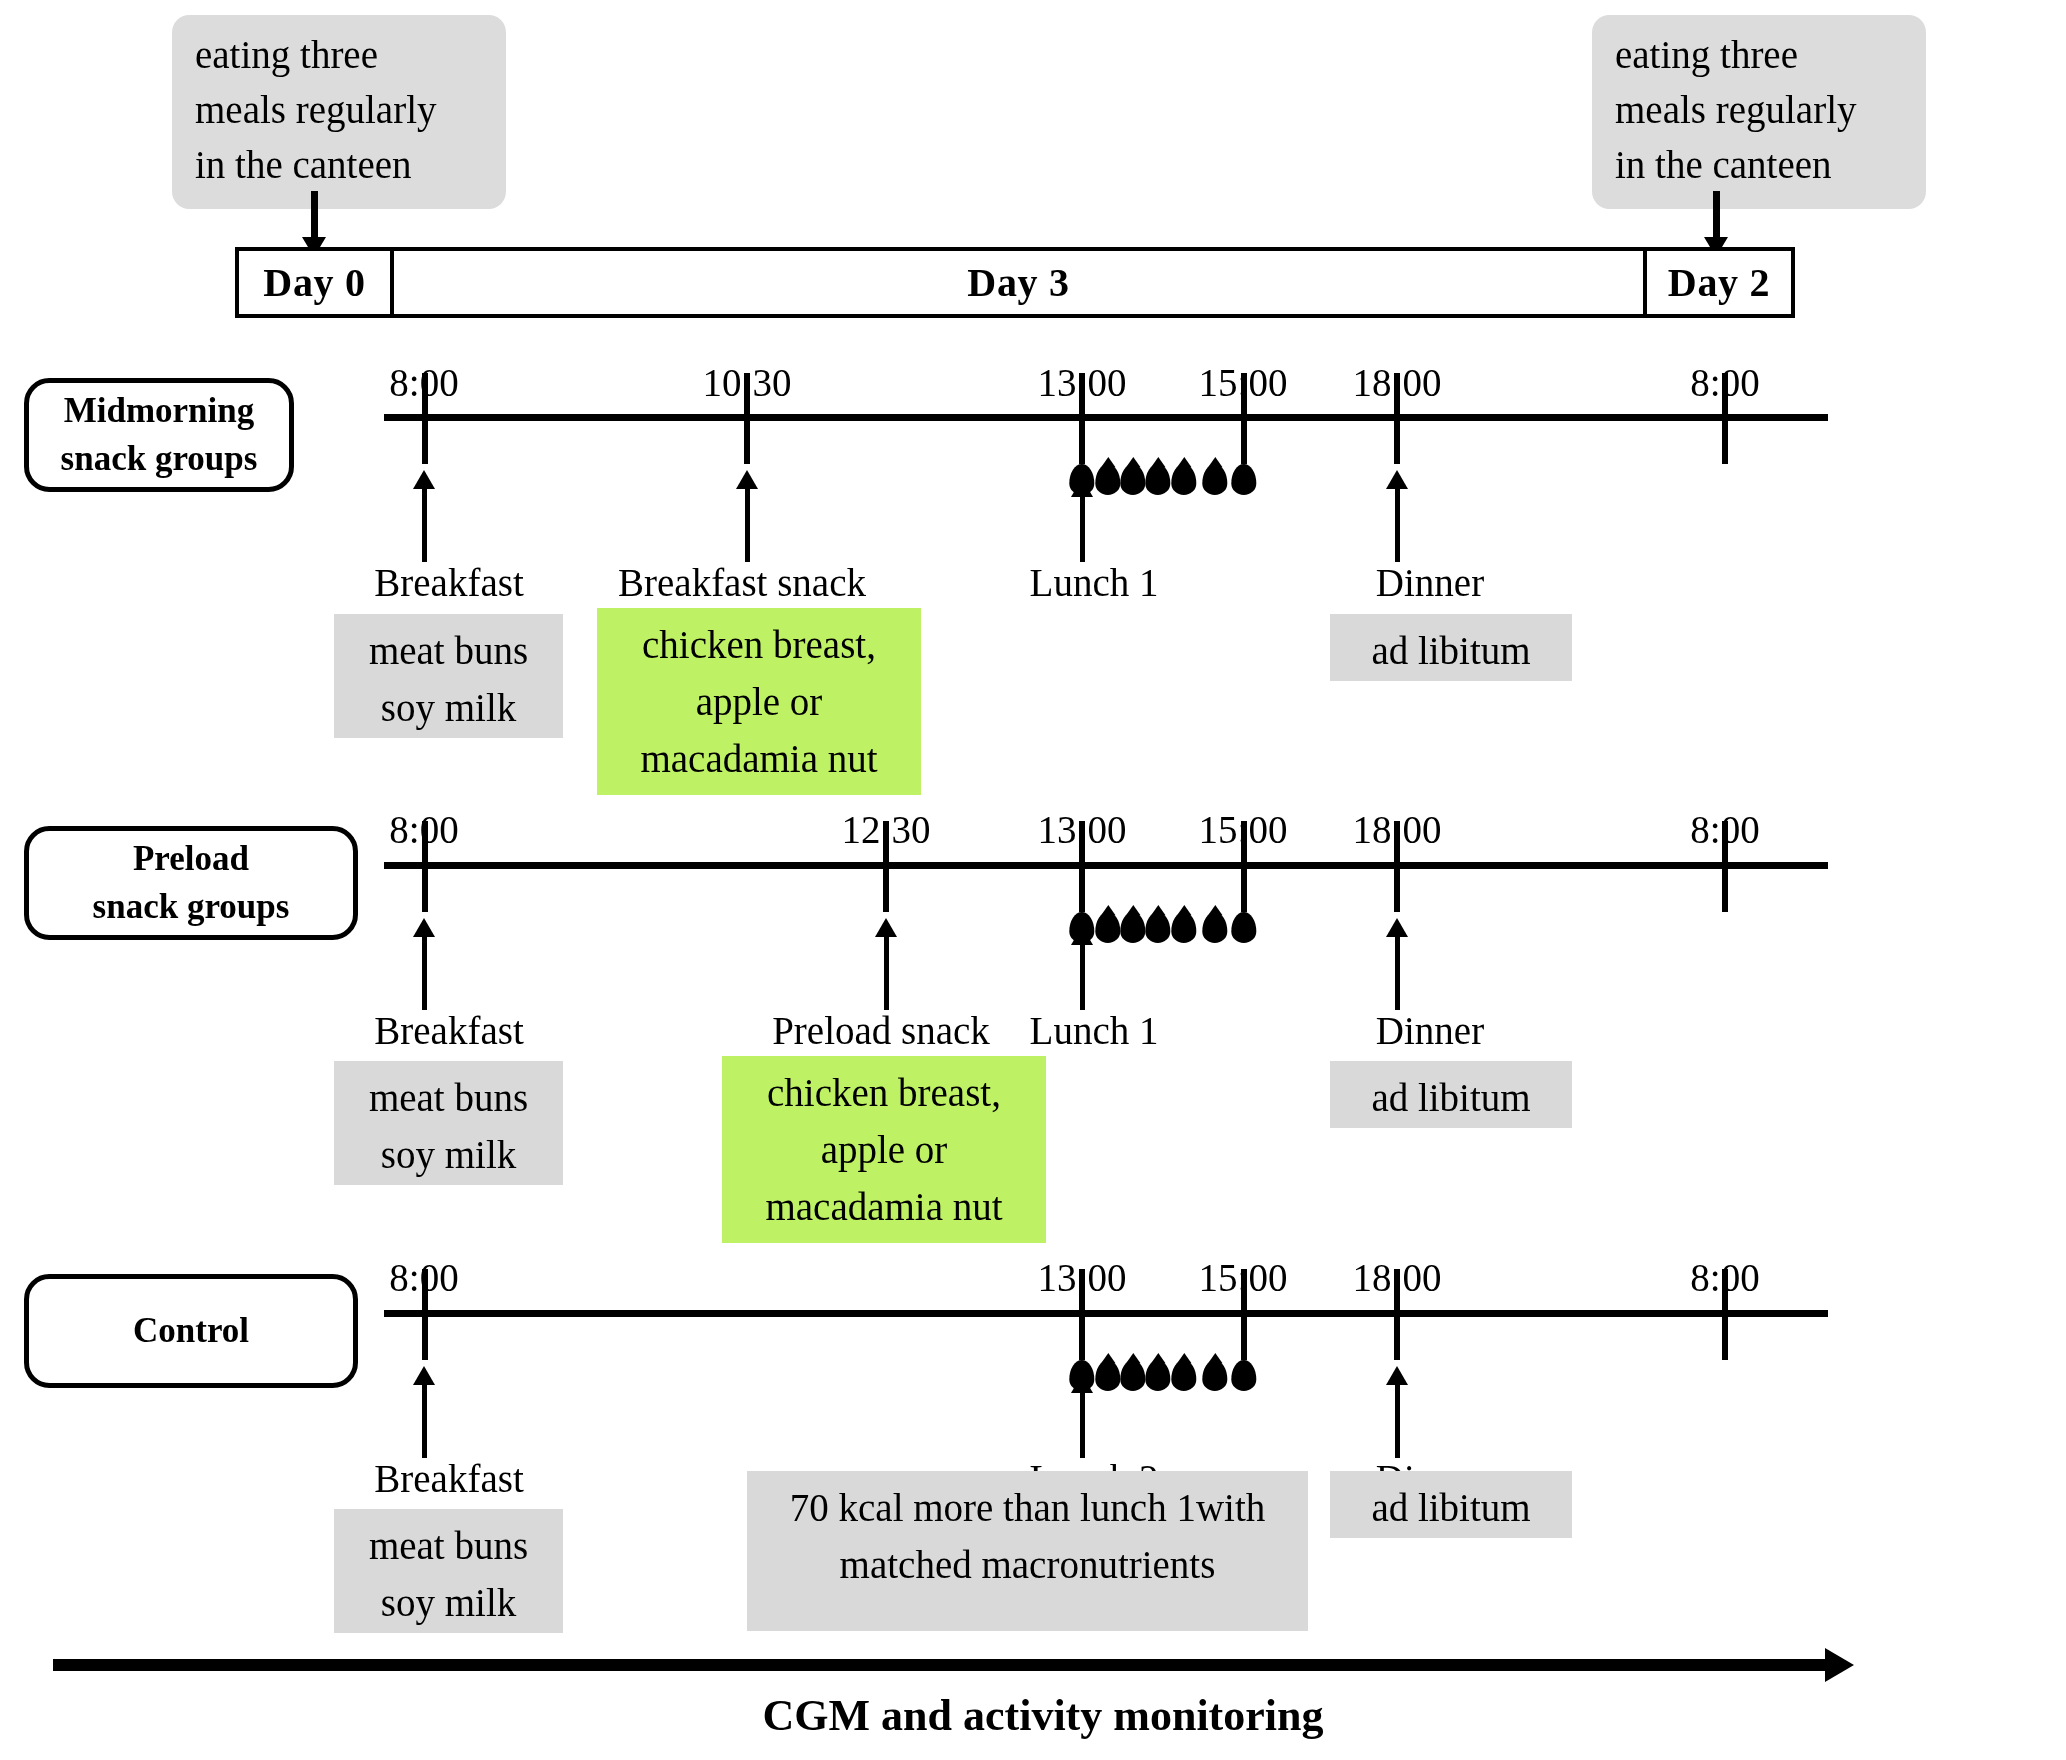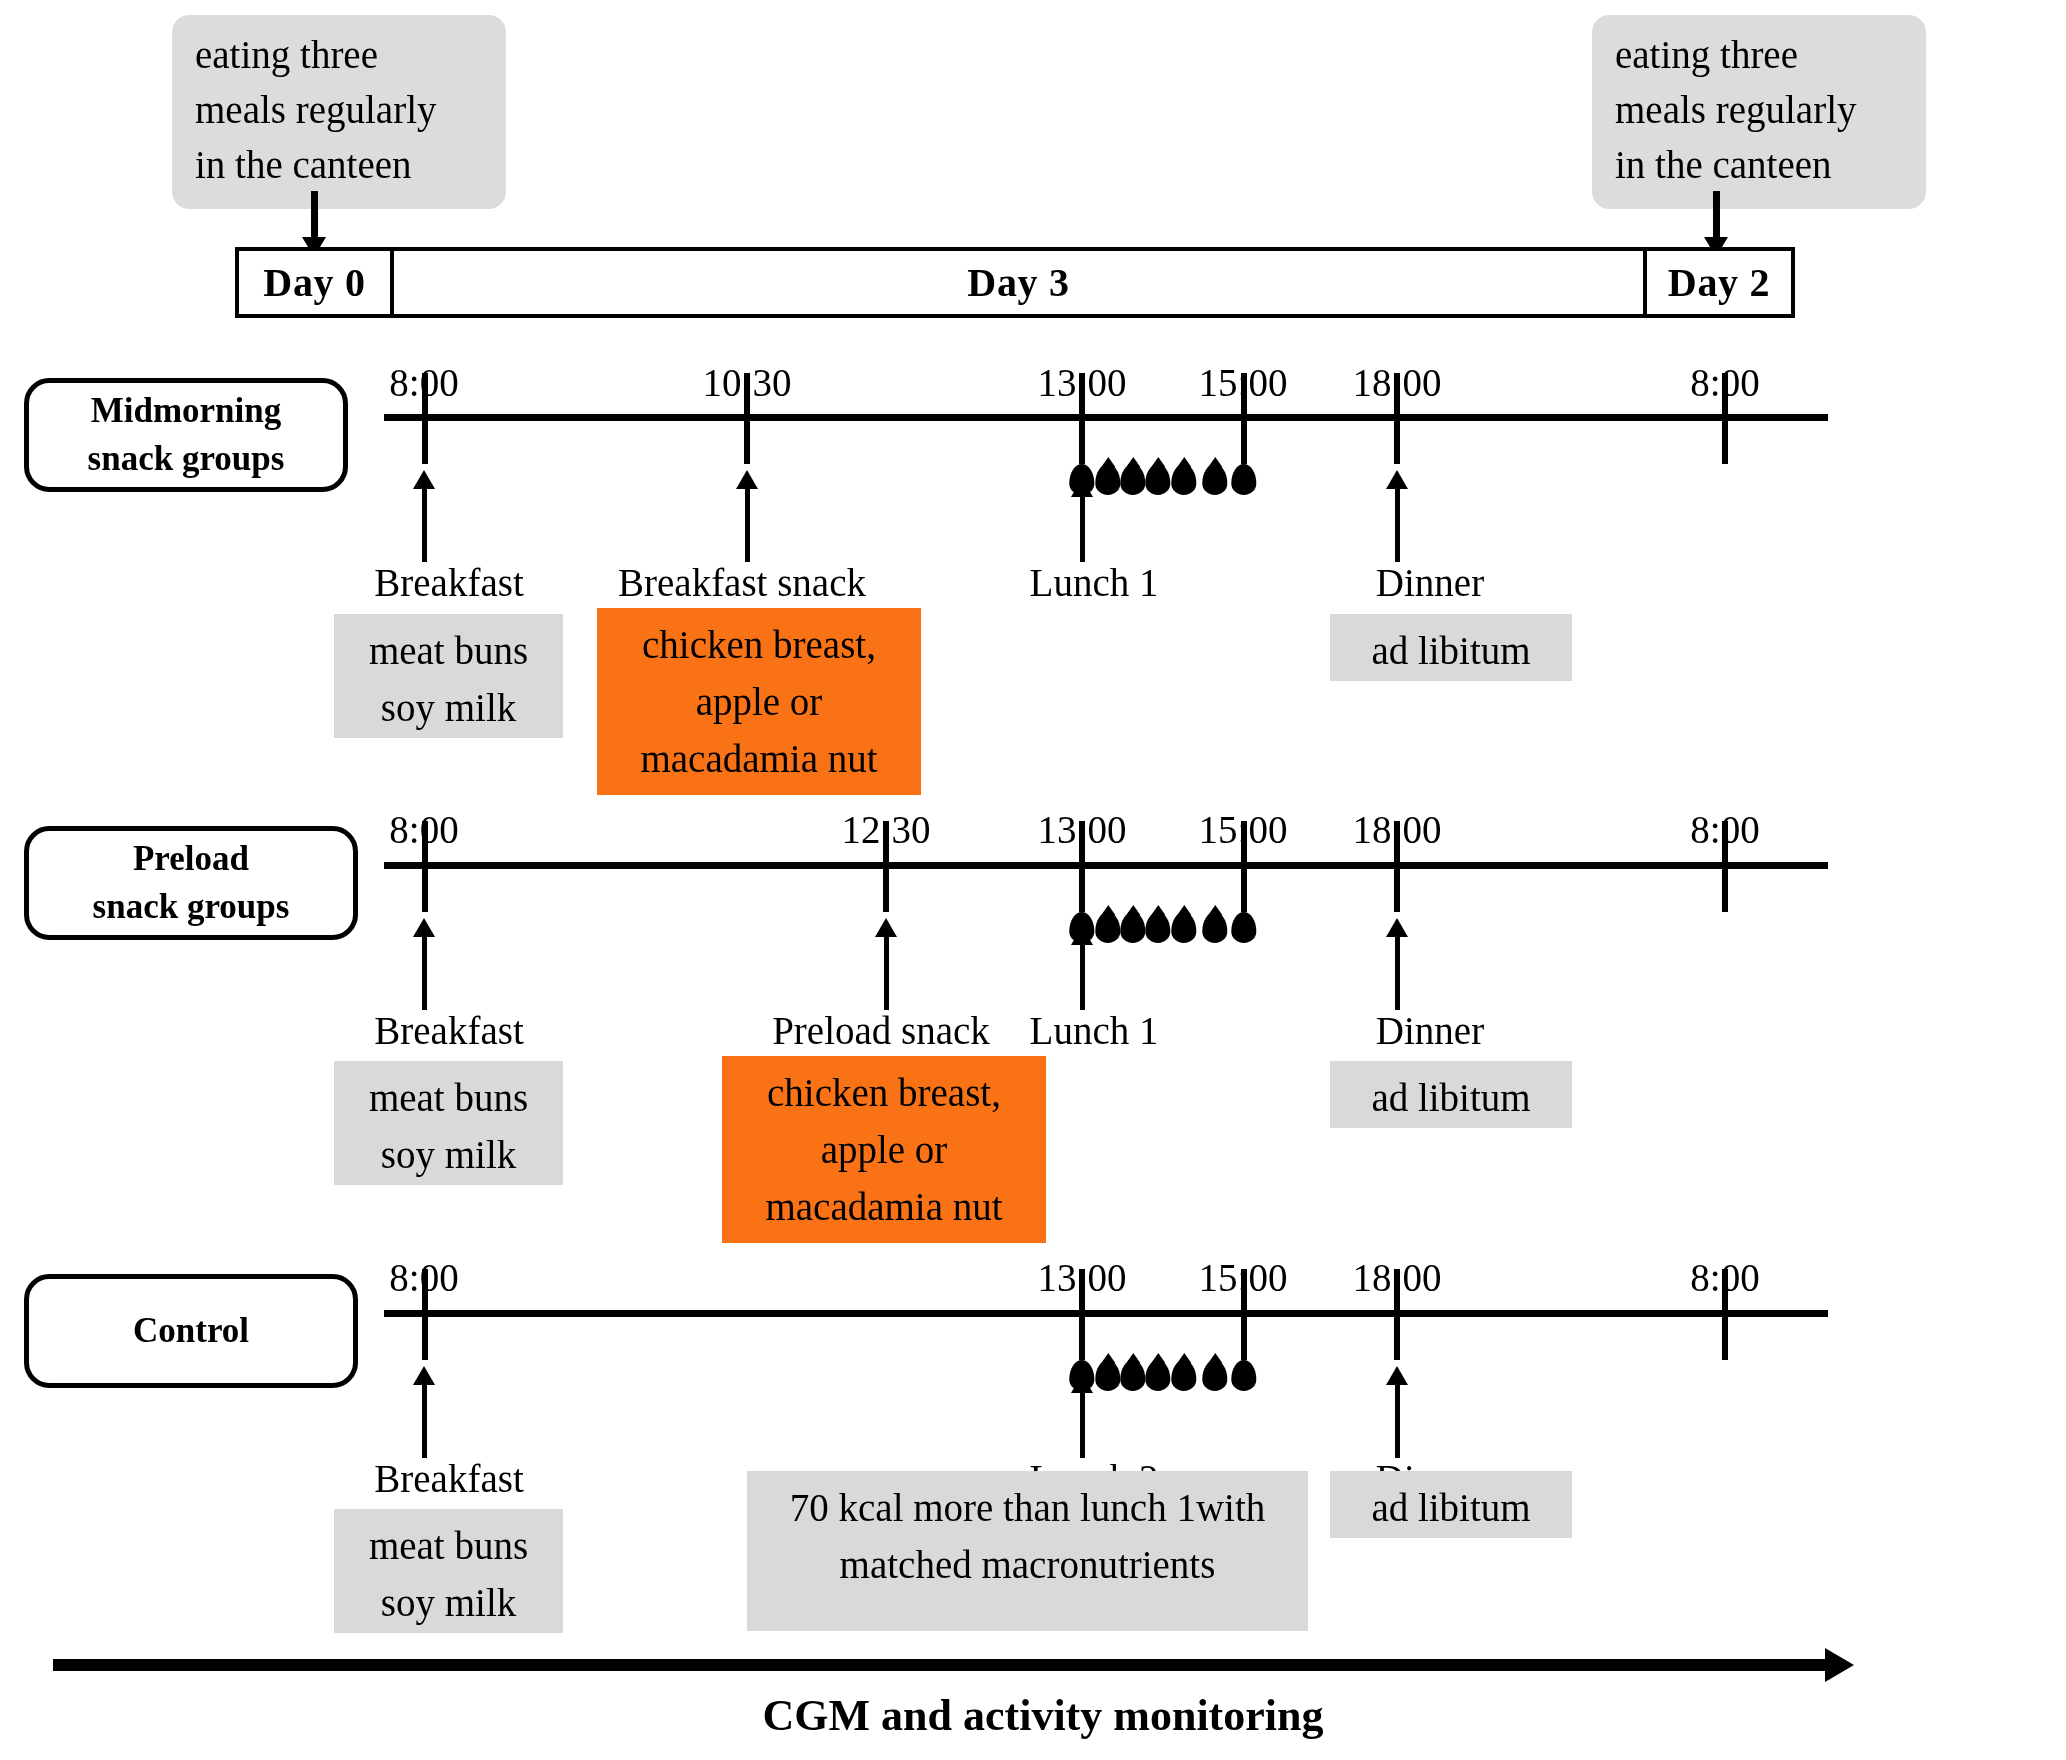--- a/index.html
+++ b/index.html
@@ -93,21 +93,21 @@
   
   .foodbox{
     box-sizing:border-box;
     font-size:39px;
     line-height:1.46;
     text-align:center;
     padding:9.4px 10.7px 12px 10.7px;
     white-space:pre-line;
   }
   .food-gray{background:#d9d9d9;}
-  .food-peach{background:#f97316;}
+  .food-peach{background:#bef264;}
 
   
   .drop{
     width:25.4px;height:31px;
     background:#000;
     border-radius:50% 50% 50% 50% / 64% 64% 38% 38%;
     transform:translateX(-50%);
   }
   .drop.tip:before{
     content:"";position:absolute;left:50%;top:-7.4px;
@@ -155,21 +155,21 @@
 in the canteen</div>
 
   <div class="abs downarrow" style="left:1713px;top:191px;height:47px;"></div>
 
   <div class="abs daybar" style="left:235px;top:247px;width:1560px;height:71px;">
     <div class="daycell" style="width:151px;">Day 0</div>
     <div class="daycell sep" style="flex:1;">Day 3</div>
     <div class="daycell sep" style="width:148px;">Day 2</div>
   </div>
 
-  <div class="abs grouplabel" style="left:24px;top:378px;width:324px;height:114px;">Midmorning
+  <div class="abs grouplabel" style="left:24px;top:378px;width:270px;height:114px;">Midmorning
 snack groups</div>
 
   <div class="abs axis" style="left:384px;top:414px;width:1444px;"></div>
 
   <div class="abs timelabel" style="left:424px;top:360px;">8:00</div>
   <div class="abs timelabel" style="left:747px;top:360px;">10:30</div>
   <div class="abs timelabel" style="left:1082px;top:360px;">13:00</div>
   <div class="abs timelabel" style="left:1243px;top:360px;">15:00</div>
   <div class="abs timelabel" style="left:1397px;top:360px;">18:00</div>
   <div class="abs timelabel" style="left:1725px;top:360px;">8:00</div>

